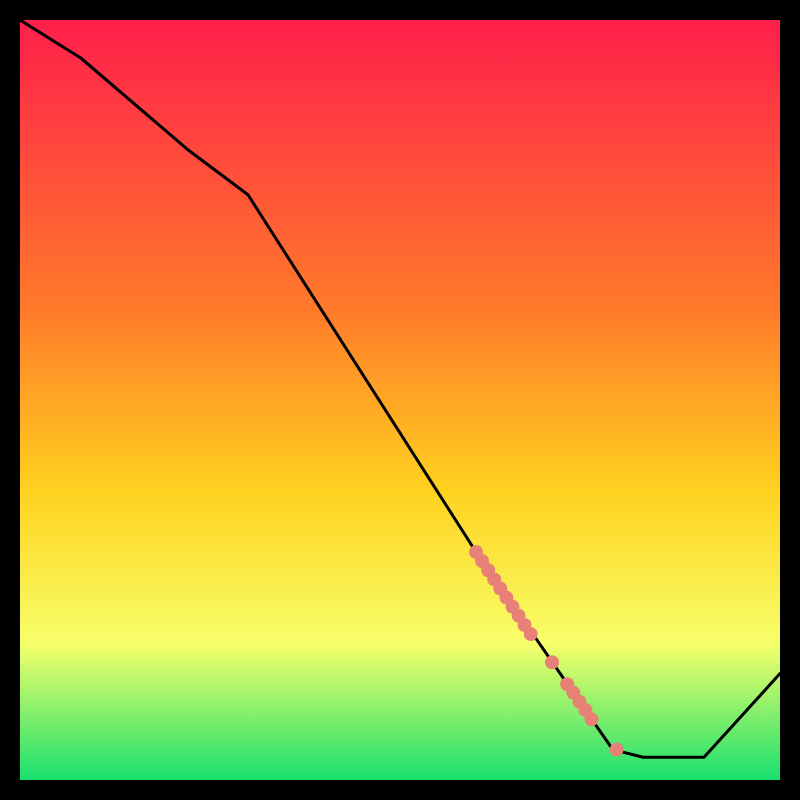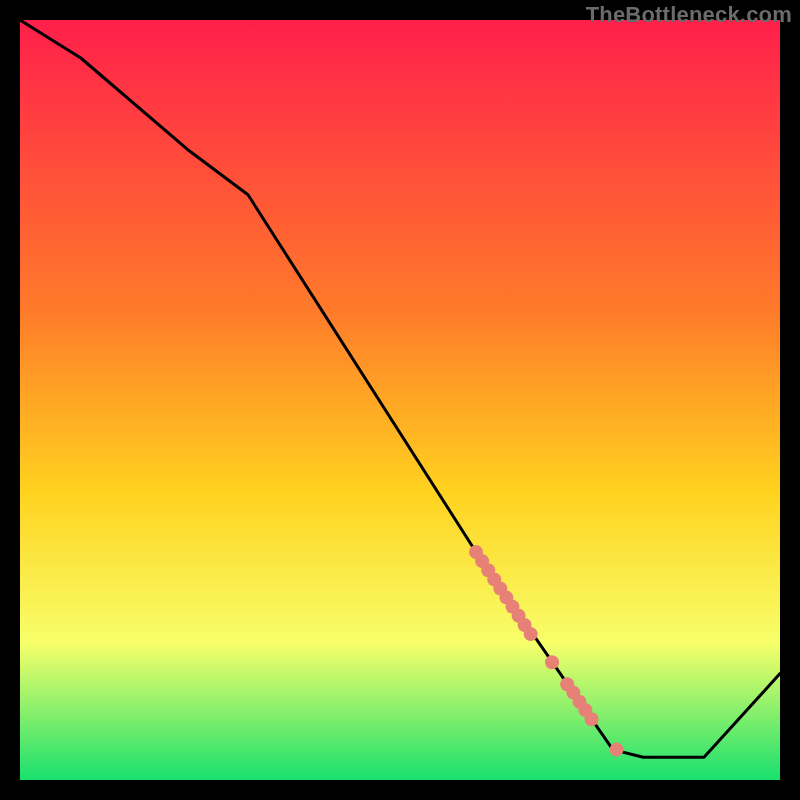--- a/index.html
+++ b/index.html
@@ -68,14 +68,13 @@
           <circle cx="532.0" cy="642.2" r="7" fill="#e78076"></circle>
           <circle cx="547.2" cy="664.2" r="7" fill="#e78076"></circle>
           <circle cx="553.3" cy="672.6" r="7" fill="#e78076"></circle>
           <circle cx="559.4" cy="681.7" r="7" fill="#e78076"></circle>
           <circle cx="565.4" cy="690.1" r="7" fill="#e78076"></circle>
           <circle cx="571.5" cy="699.2" r="7" fill="#e78076"></circle>
           <circle cx="596.6" cy="729.6" r="7" fill="#e78076"></circle>
         </g>
     </svg>
   </div>
-  <div class="watermark">TheBottleneck.com</div>
 </div>
 
 </body></html>

